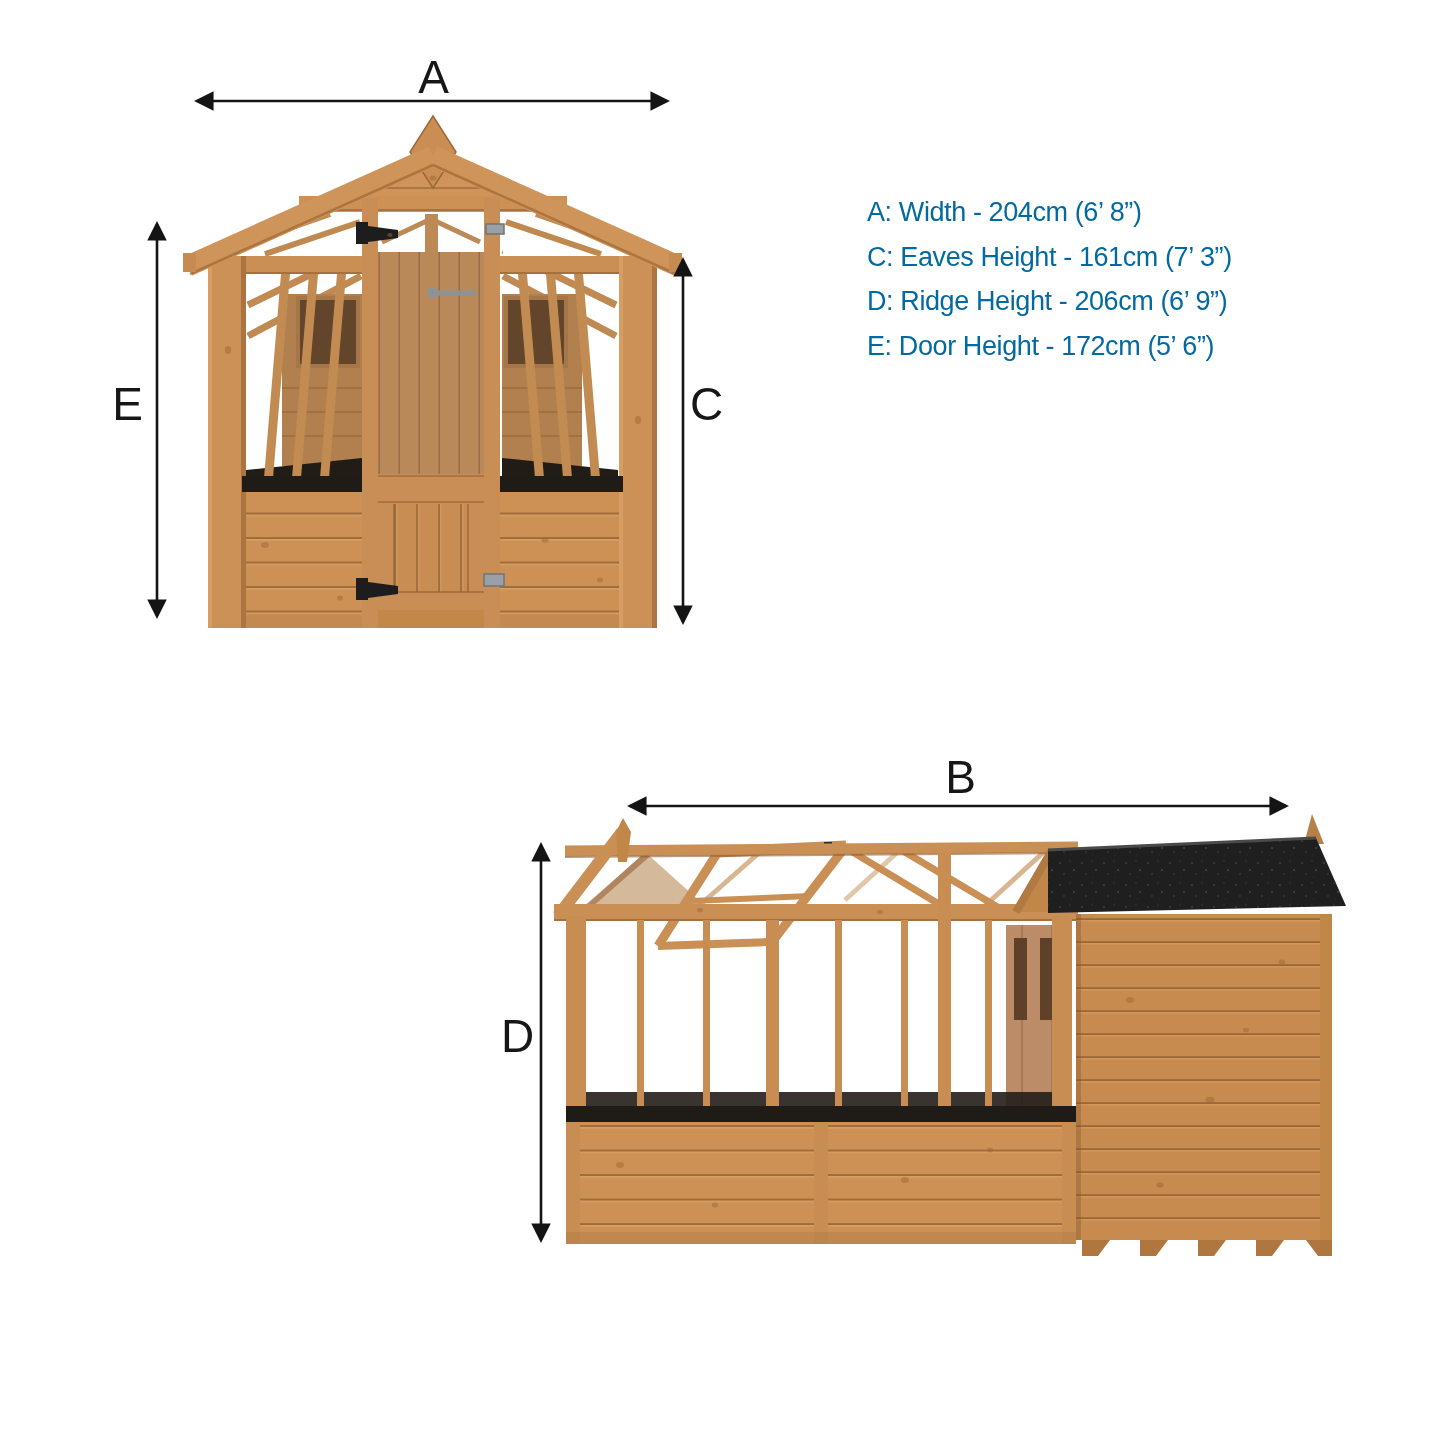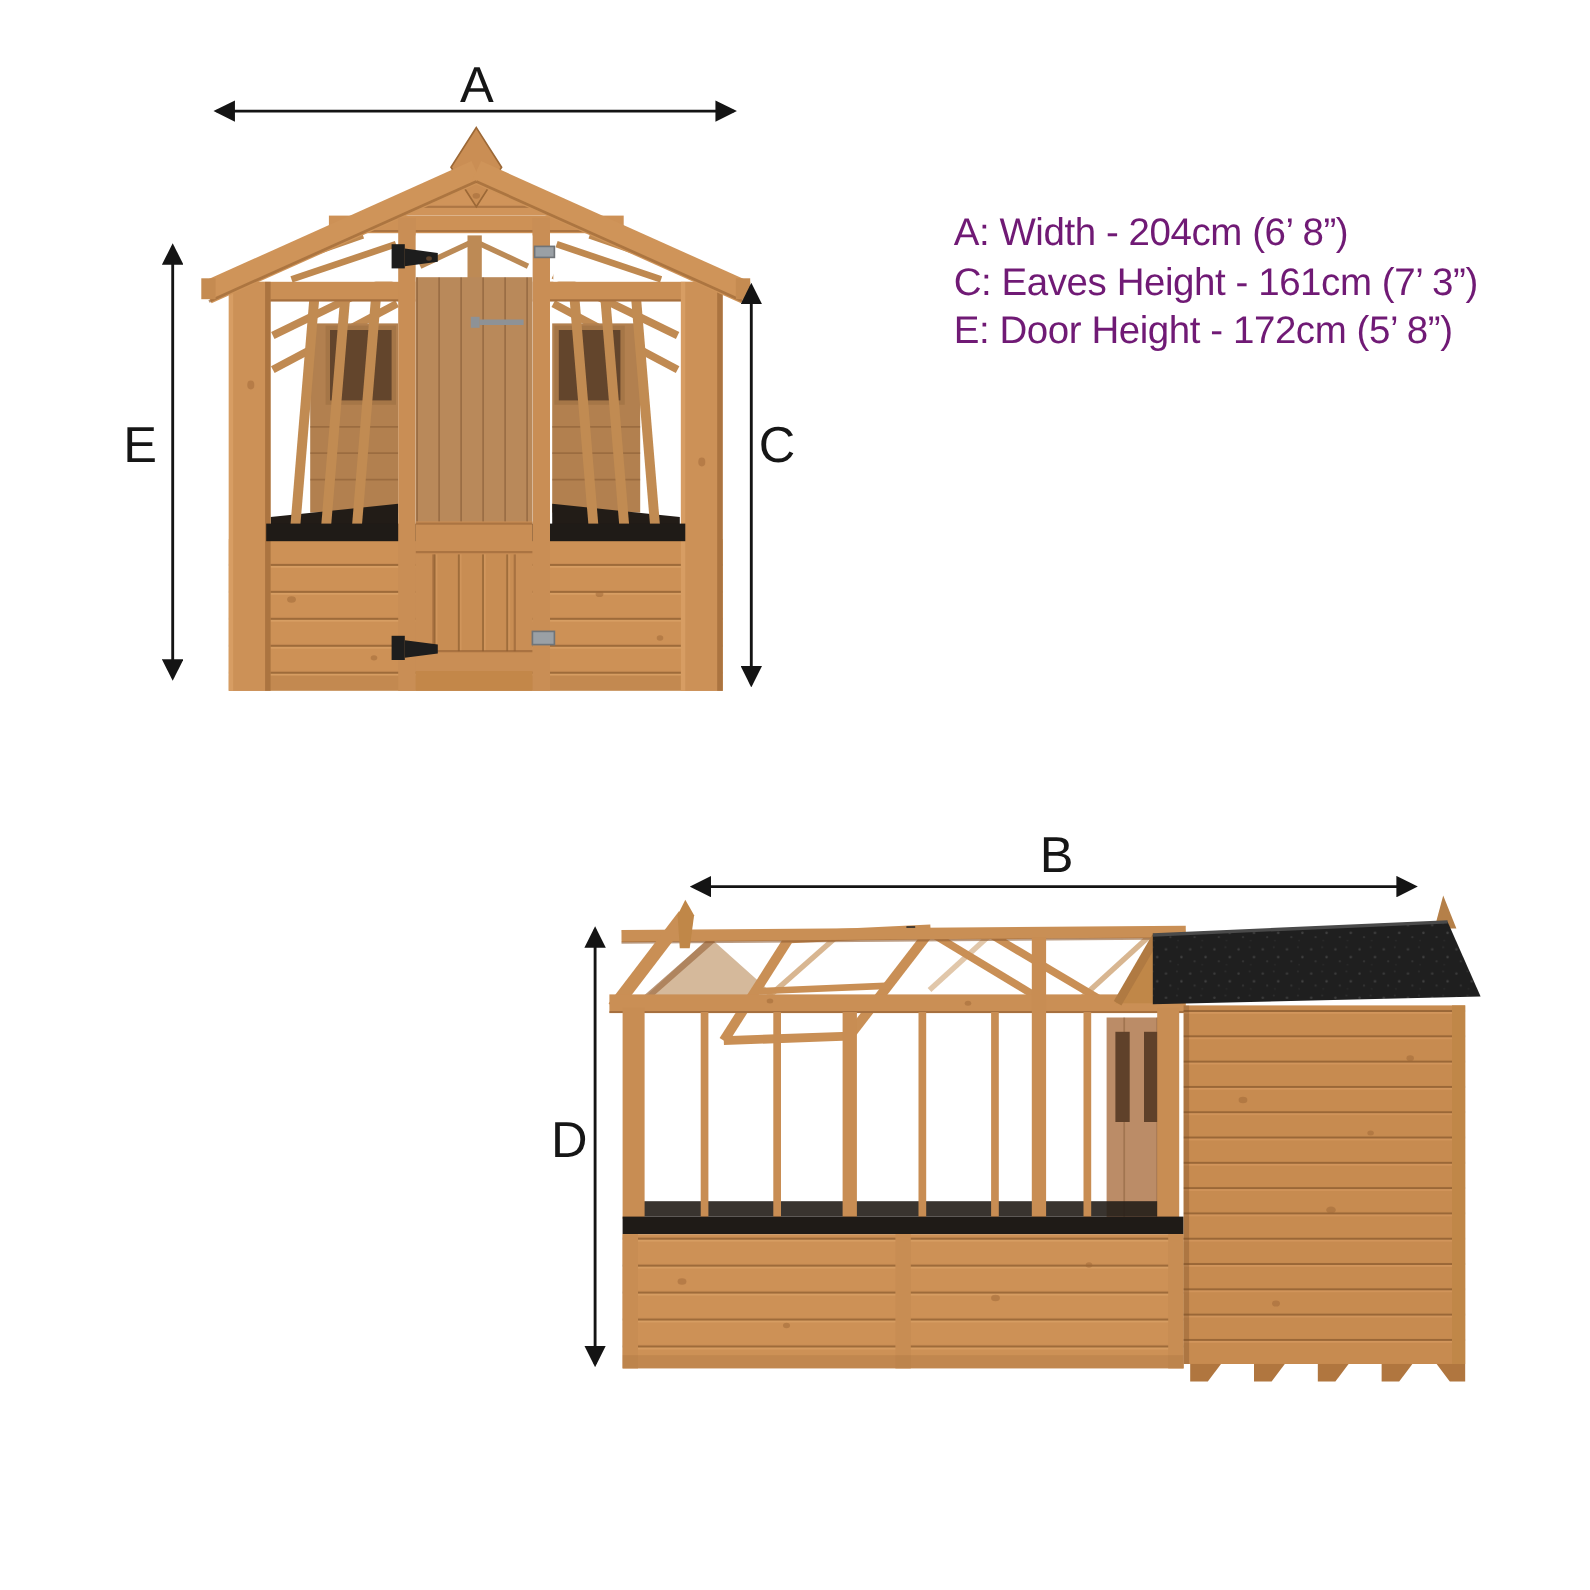--- a/index.html
+++ b/index.html
@@ -2,22 +2,22 @@
 <html><head>
 <meta charset="utf-8">
 <style>
   html,body{margin:0;padding:0;background:#ffffff;}
   body{width:1445px;height:1445px;position:relative;overflow:hidden;
        font-family:"Liberation Sans",sans-serif;}
   .stage{position:absolute;left:0;top:0;width:1445px;height:1445px;}
   svg{position:absolute;left:0;top:0;}
   .dim-label{position:absolute;width:70px;text-align:center;
              font-size:46px;color:#161616;letter-spacing:-1px;}
-  .specs{position:absolute;left:867px;top:190px;font-size:35px;
-         line-height:44.5px;color:#701a75;letter-spacing:-0.4px;white-space:nowrap;}
+  .specs{position:absolute;left:867px;top:190px;font-size:27px;
+         line-height:44.5px;color:#0369a1;letter-spacing:-0.4px;white-space:nowrap;}
 </style>
 </head>
 <body>
 
 <div class="stage">
 
 <svg width="1445" height="1445" viewBox="0 0 1445 1445">
   <defs>
     <marker id="arr" viewBox="0 0 10 10" refX="8.5" refY="5" markerWidth="7.5" markerHeight="7.5" orient="auto-start-reverse">
       <path d="M0,0 L10,5 L0,10 z" fill="#141414"></path>
@@ -277,16 +277,17 @@
 
 <div class="dim-label" style="left:398px;top:50px;">A</div>
 <div class="dim-label" style="left:925px;top:750px;">B</div>
 <div class="dim-label" style="left:671px;top:377px;">C</div>
 <div class="dim-label" style="left:482px;top:1009px;">D</div>
 <div class="dim-label" style="left:92px;top:377px;">E</div>
 
 <div class="specs">
   <div>A: Width - 204cm (6’ 8”)</div>
   <div>C: Eaves Height - 161cm (7’ 3”)</div>
-  <div>E: Door Height - 172cm (5’ 8”)</div>
+  <div>D: Ridge Height - 206cm (6’ 9”)</div>
+  <div>E: Door Height - 172cm (5’ 6”)</div>
 </div>
 
 </div>
 
 </body></html>

